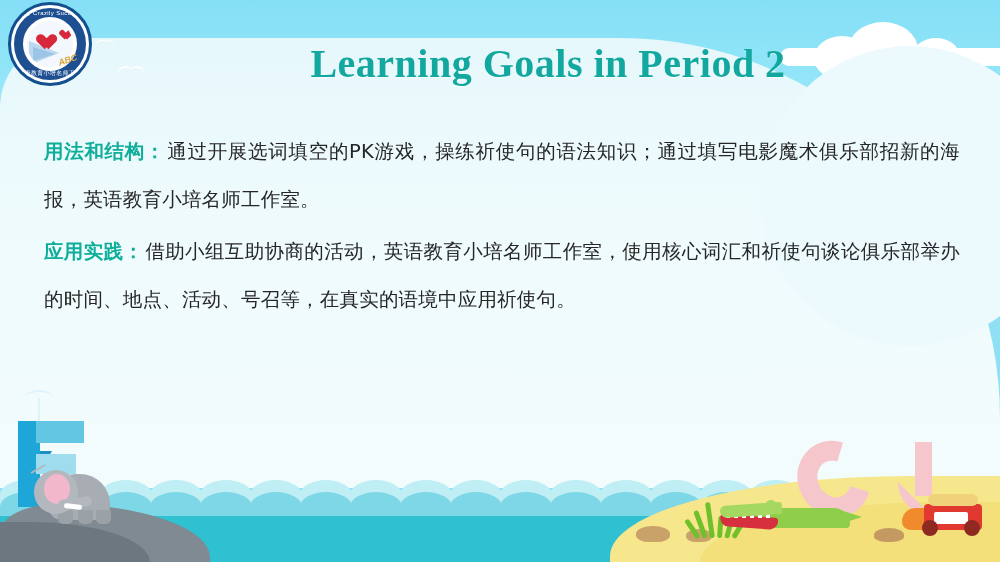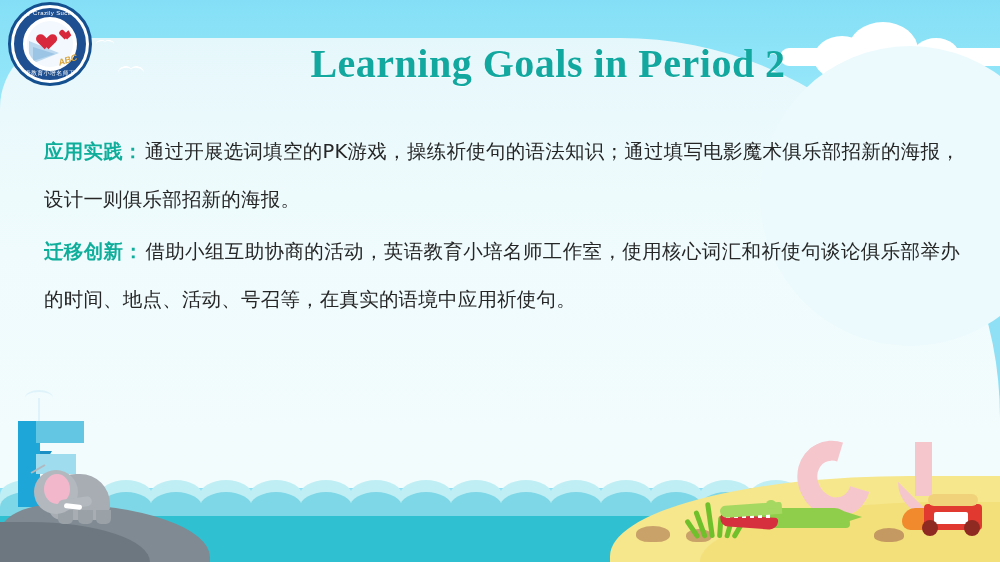--- a/index.html
+++ b/index.html
@@ -187,24 +187,24 @@
       <div class="heart h-big"></div>
       <div class="heart h-small"></div>
     </div>
     <div class="logo-abc">ABC</div>
   </div>
 
   <div class="title">Learning Goals in Period 2</div>
 
   <div class="content">
     <p class="para">
-      <span class="lead">应用实践：</span><span>通过开展选词填空的PK游戏，操练祈使句的语法知识；通过填写电影魔术俱乐部招新的海报，设计一则俱乐部招新的海报。</span>
+      <span class="lead">用法和结构：</span><span>通过开展选词填空的PK游戏，操练祈使句的语法知识；通过填写电影魔术俱乐部招新的海报，英语教育小培名师工作室。</span>
     </p>
     <p class="para">
-      <span class="lead">迁移创新：</span><span>借助小组互助协商的活动，英语教育小培名师工作室，使用核心词汇和祈使句谈论俱乐部举办的时间、地点、活动、号召等，在真实的语境中应用祈使句。</span>
+      <span class="lead">应用实践：</span><span>借助小组互助协商的活动，英语教育小培名师工作室，使用核心词汇和祈使句谈论俱乐部举办的时间、地点、活动、号召等，在真实的语境中应用祈使句。</span>
     </p>
   </div>
 
   <div class="sea"></div>
   <div class="wave-row wr1" id="wr1">
       <span style="left: 0px;"></span>
       <span style="left: 50px;"></span>
       <span style="left: 100px;"></span>
       <span style="left: 150px;"></span>
       <span style="left: 200px;"></span>

